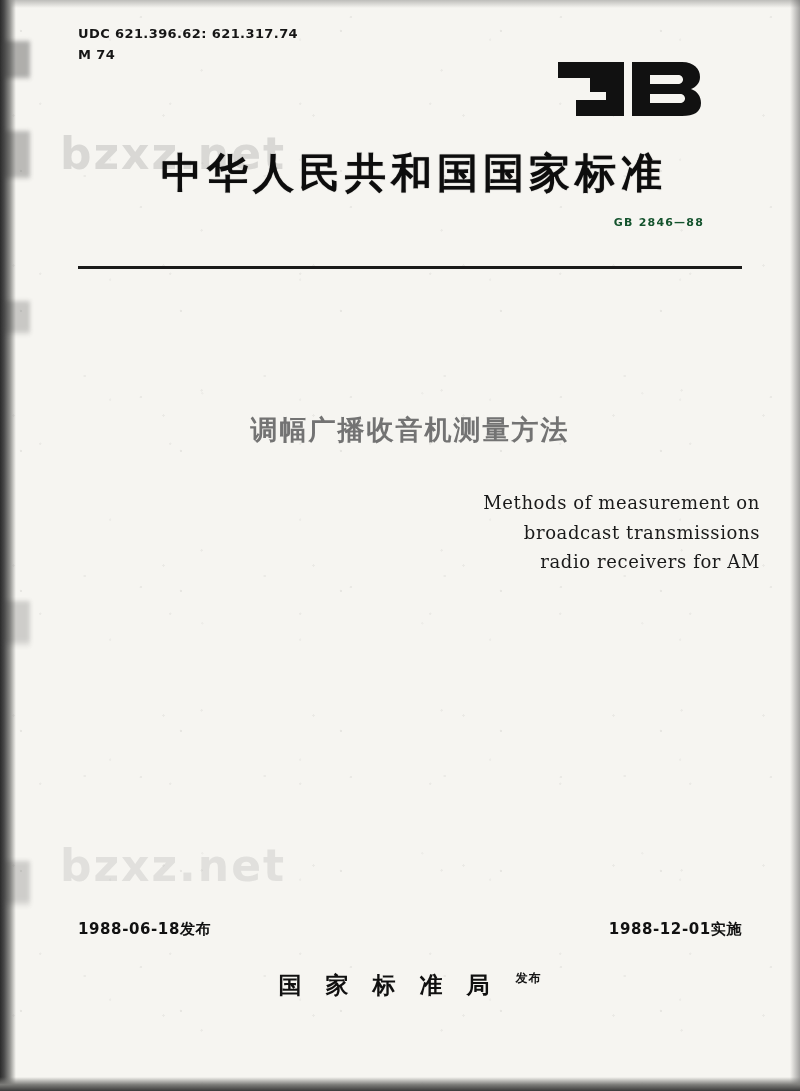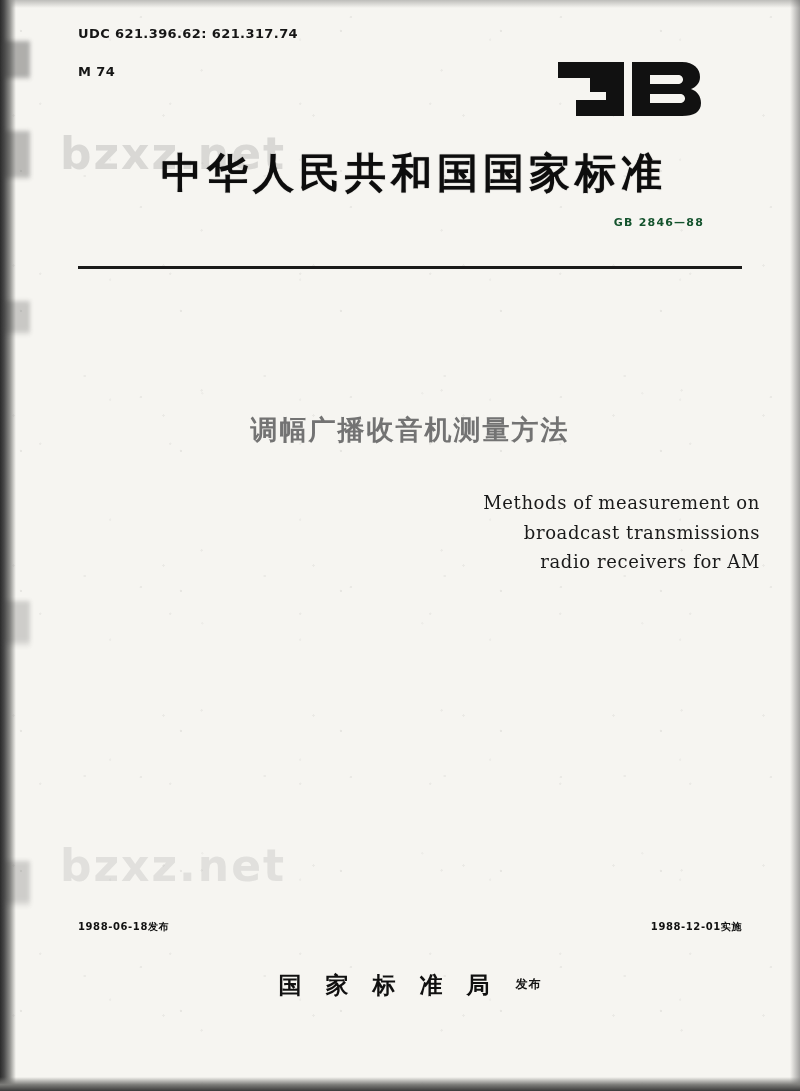--- a/index.html
+++ b/index.html
@@ -81,21 +81,21 @@
     position: absolute;
     left: 18px;
     top: 24px;
     font-family: "DejaVu Sans", sans-serif;
     font-size: 13px;
     font-weight: 700;
     letter-spacing: .4px;
     line-height: 1.5;
     color: #161616;
   }
-  .udc div:last-child { margin-top: 18px; }
+  .udc div:last-child { margin-top: 1px; }
 
   
   .gb-logo {
     position: absolute;
     right: 56px;
     top: 58px;
     width: 150px;
     height: 62px;
   }
   .gb-logo svg { display: block; }
@@ -160,34 +160,34 @@
   }
 
   .footer-dates {
     position: absolute;
     left: 18px;
     right: 18px;
     top: 920px;
     display: flex;
     justify-content: space-between;
     font-family: "DejaVu Sans", sans-serif;
-    font-size: 10px;
+    font-size: 15px;
     font-weight: 700;
     letter-spacing: .6px;
     color: #111;
     align-items: center;
   }
 
   .publisher-row {
     position: absolute;
     left: 0; right: 0;
     top: 970px;
     display: flex;
     justify-content: center;
-    align-items: center;
+    align-items: flex-start;
     gap: 18px;
   }
   .publisher {
     font-family: "DejaVu Sans", sans-serif;
     font-size: 23px;
     font-weight: 700;
     letter-spacing: 8px;
     color: #101010;
   }
   .publish-verb {

